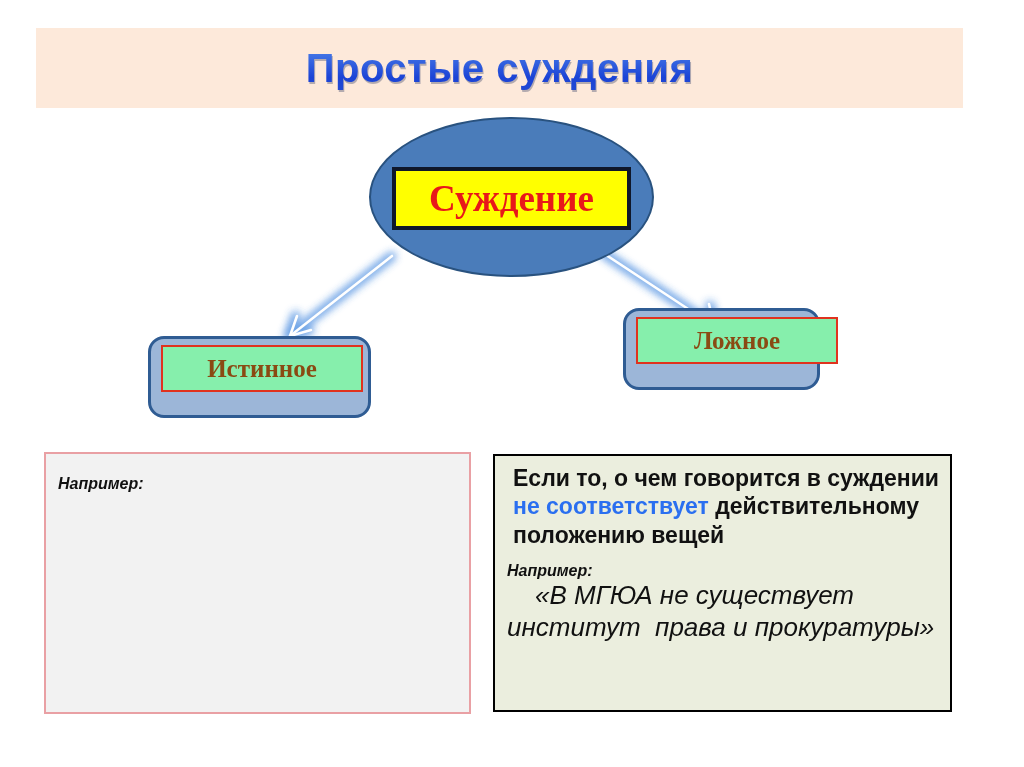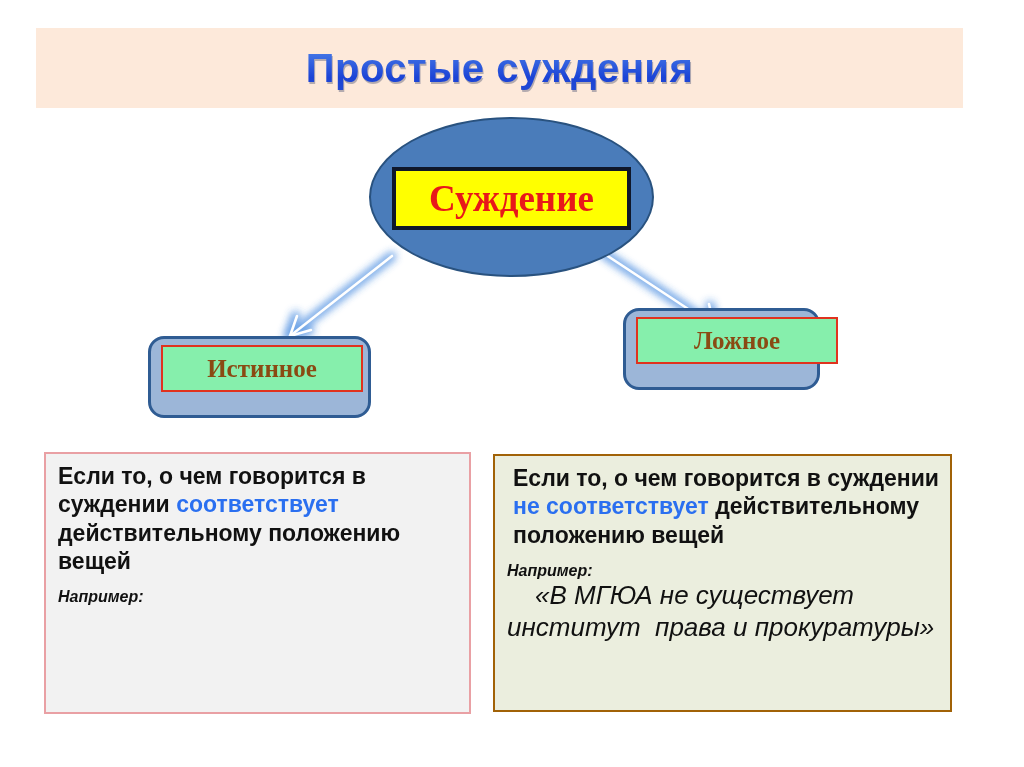--- a/index.html
+++ b/index.html
@@ -136,21 +136,21 @@
     height: 262px;
     background: #f2f2f2;
     border: 2px solid #e9a0a4;
   }
   #panel-false {
     left: 493px;
     top: 454px;
     width: 459px;
     height: 258px;
     background: #ebeede;
-    border: 2px solid #a16207;
+    border: 2px solid #000000;
   }
 
   .panel .definition {
     font-family: "Liberation Sans", sans-serif;
     font-weight: bold;
     font-size: 23px;
     line-height: 1.23;
     color: #111111;
     margin: 0;
   }
@@ -233,21 +233,20 @@
   </div>
 </div>
 
 <div id="box-false" class="branch-box">
   <div class="inner">
     <span class="lbl">Ложное</span>
   </div>
 </div>
 
 <div id="panel-true" class="panel">
-  <p class="definition"><span>Если то, о чем говорится в суждении </span><span class="hl">соответствует</span><span> действительному положению вещей</span></p>
   <p class="eg-label">Например:</p>
 </div>
 
 <div id="panel-false" class="panel">
   <p class="definition"><span> Если то, о чем говорится в суждении </span><span class="hl">не соответствует</span><span> действительному положению вещей</span></p>
   <p class="eg-label">Например:</p>
   <p class="eg-quote">«В МГЮА не существует институт  права и прокуратуры»</p>
 </div>
 
 </body></html>

